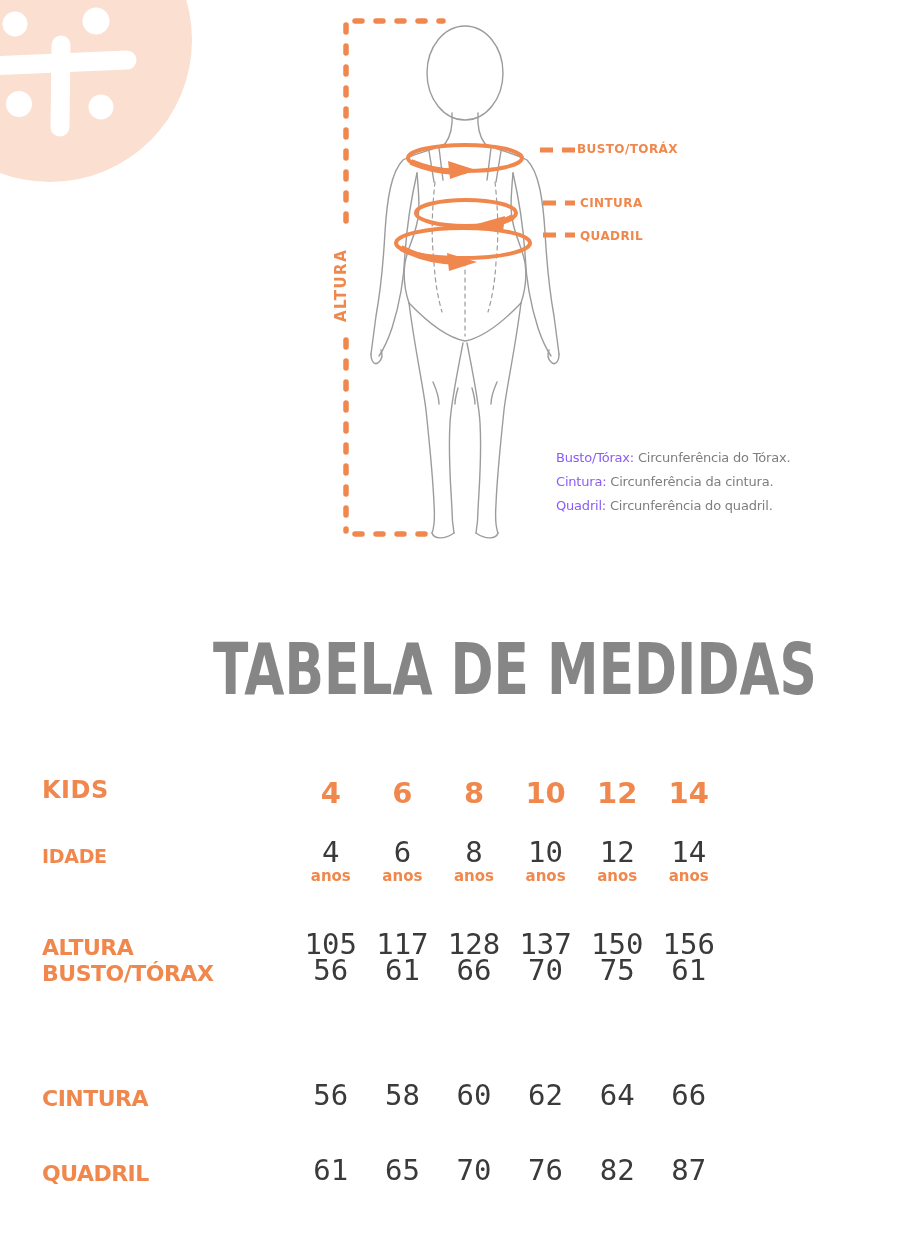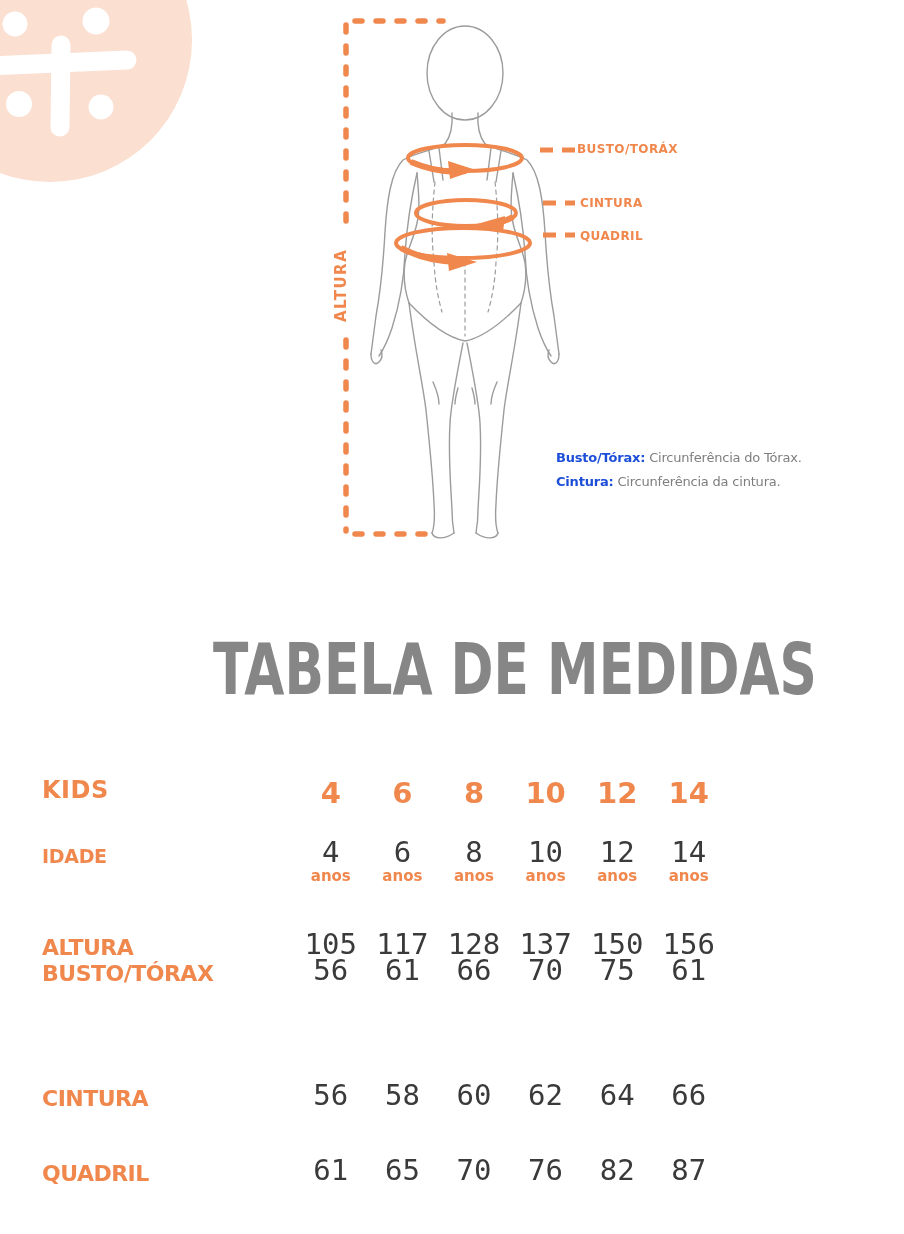--- a/index.html
+++ b/index.html
@@ -22,21 +22,21 @@
     letter-spacing:0.4px;white-space:nowrap;
   }
   .lbl-busto{left:577px;top:142px;text-align:right;}
   .lbl-cintura{left:580px;top:196px;}
   .lbl-quadril{left:580px;top:229px;}
   
   .legend{
     position:absolute;left:556px;top:446px;width:330px;
     color:#7E7E7E;font-size:13px;line-height:24px;letter-spacing:-0.2px;
   }
-  .legend .term{font-weight:700;color:#1d4ed8;margin-top:44px;}
+  .legend .term{font-weight:400;color:#8b5cf6;margin-top:44px;}
   
   .page-title{
     position:absolute;left:213px;top:627px;
     font-size:72px;font-weight:700;color:#868686;white-space:nowrap;
     transform:scaleX(0.72);transform-origin:left center;letter-spacing:0px;
   }
   
   .trow{
     position:absolute;left:42px;width:700px;
     display:grid;grid-template-columns:253px repeat(6,71.6px);
@@ -141,20 +141,21 @@
 </svg>
 
 <span class="altura-label">ALTURA</span>
 <span class="measure-label lbl-busto">BUSTO/TORÁX</span>
 <span class="measure-label lbl-cintura">CINTURA</span>
 <span class="measure-label lbl-quadril">QUADRIL</span>
 
 <div class="legend">
   <div><span class="term">Busto/Tórax:</span><span> Circunferência do Tórax.</span></div>
   <div><span class="term">Cintura:</span><span> Circunferência da cintura.</span></div>
+  <div><span class="term">Quadril:</span><span> Circunferência do quadril.</span></div>
 </div>
 
 <div class="page-title">TABELA DE MEDIDAS</div>
 
 <div class="trow row-kids">
   <div class="tlabel">KIDS</div>
   <div class="tval">4</div>
   <div class="tval">6</div>
   <div class="tval">8</div>
   <div class="tval">10</div>

